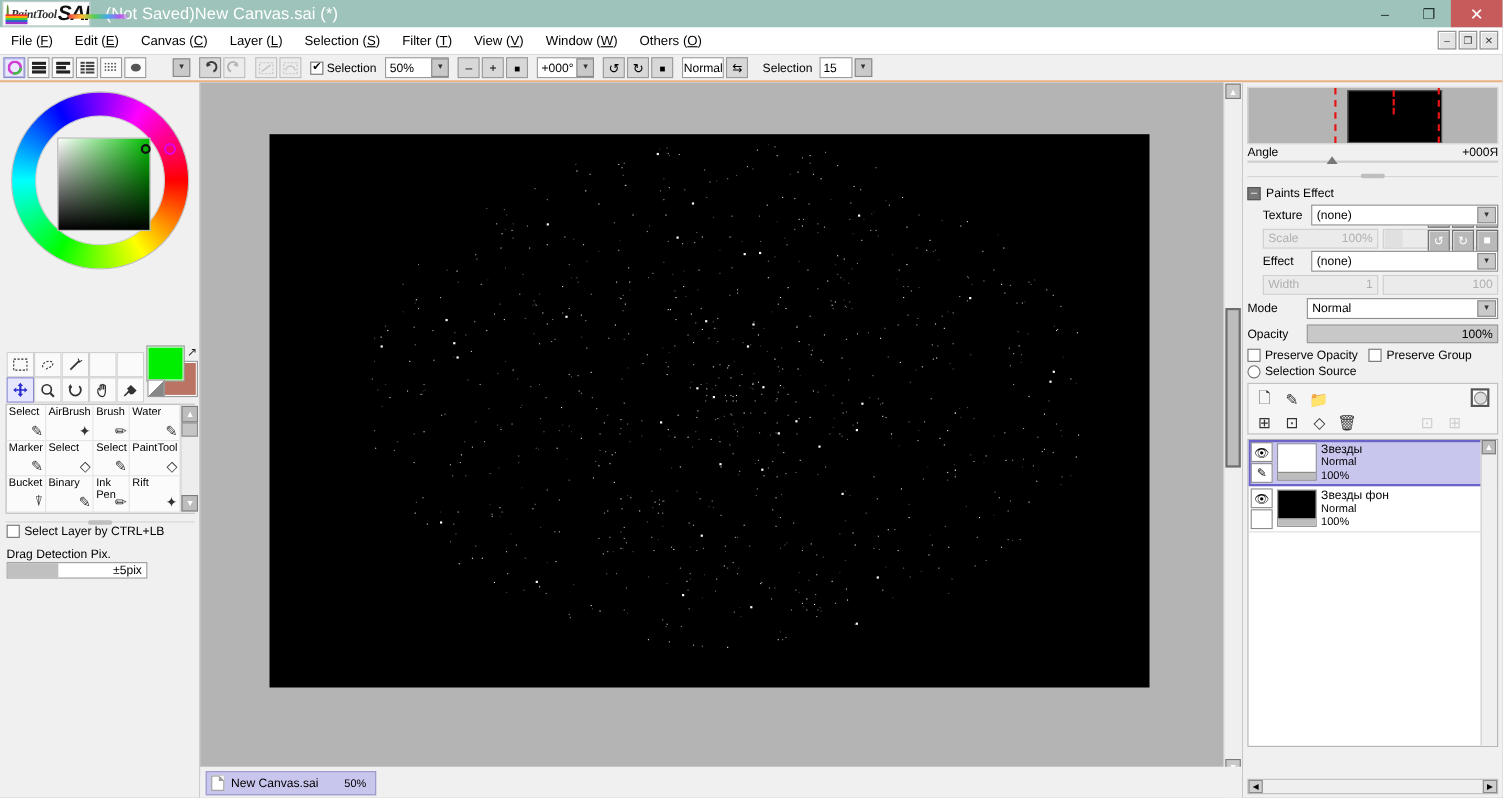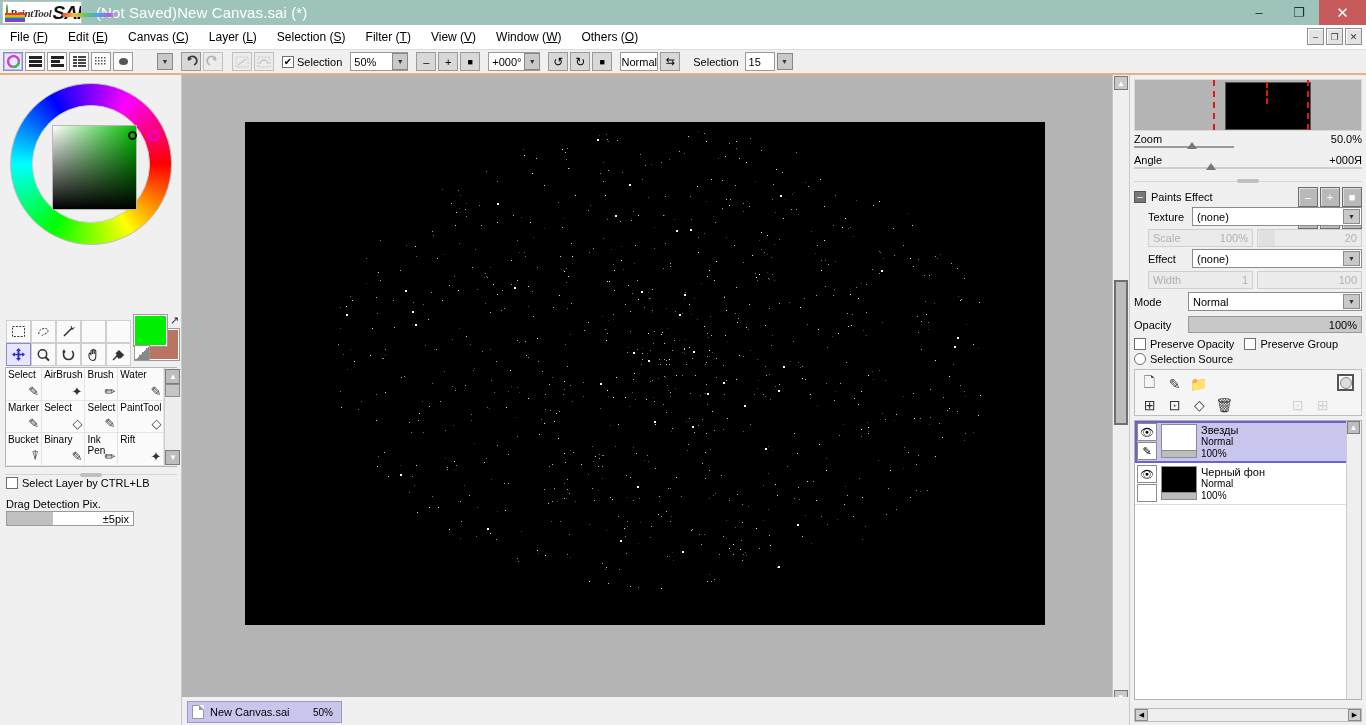--- a/index.html
+++ b/index.html
@@ -1461,26 +1461,20 @@
 
   <div id="rightpanel">
     <div id="nav-thumb">
       <div id="nav-img"></div>
       <div class="navline" style="left:78px"></div>
       <div class="navline" style="left:172px"></div>
       <div id="navline-c"></div>
     </div>
 
     <div class="sliderrow">
-      <span class="slider-label">Zoom</span>
-      <span class="slider-val">50.0%</span>
-      <div class="slider-track half"></div>
-      <div class="slider-knob" style="left:53px"></div>
-    </div>
-    <div class="sliderrow">
       <span class="slider-label">Angle</span>
       <span class="slider-val">+000Я</span>
       <div class="slider-track"></div>
       <div class="slider-knob" style="left:72px"></div>
     </div>
 
     <div id="nav-btns">
       <div class="navb">–</div>
       <div class="navb">+</div>
       <div class="navb">■</div>
@@ -1594,21 +1588,21 @@
       <div class="layer">
         <div class="lyr-toggles">
           <span class="lyr-tg">👁</span>
           <span class="lyr-tg"></span>
         </div>
         <div class="lyr-thumb">
           <div class="lt-top" style="background:#000000"></div>
             <div class="lt-bot"></div>
         </div>
         <div class="lyr-txt">
-          <div class="lyr-name">Черный фон</div>
+          <div class="lyr-name">Звезды фон</div>
           <div class="lyr-mode">Normal</div>
           <div class="lyr-op">100%</div>
         </div>
       </div>
       <div id="ll-scroll">
         <div class="sc-arrow" style="width:13px;height:13px">▲</div>
       </div>
     </div>
 
     <div id="rb-bottom">

